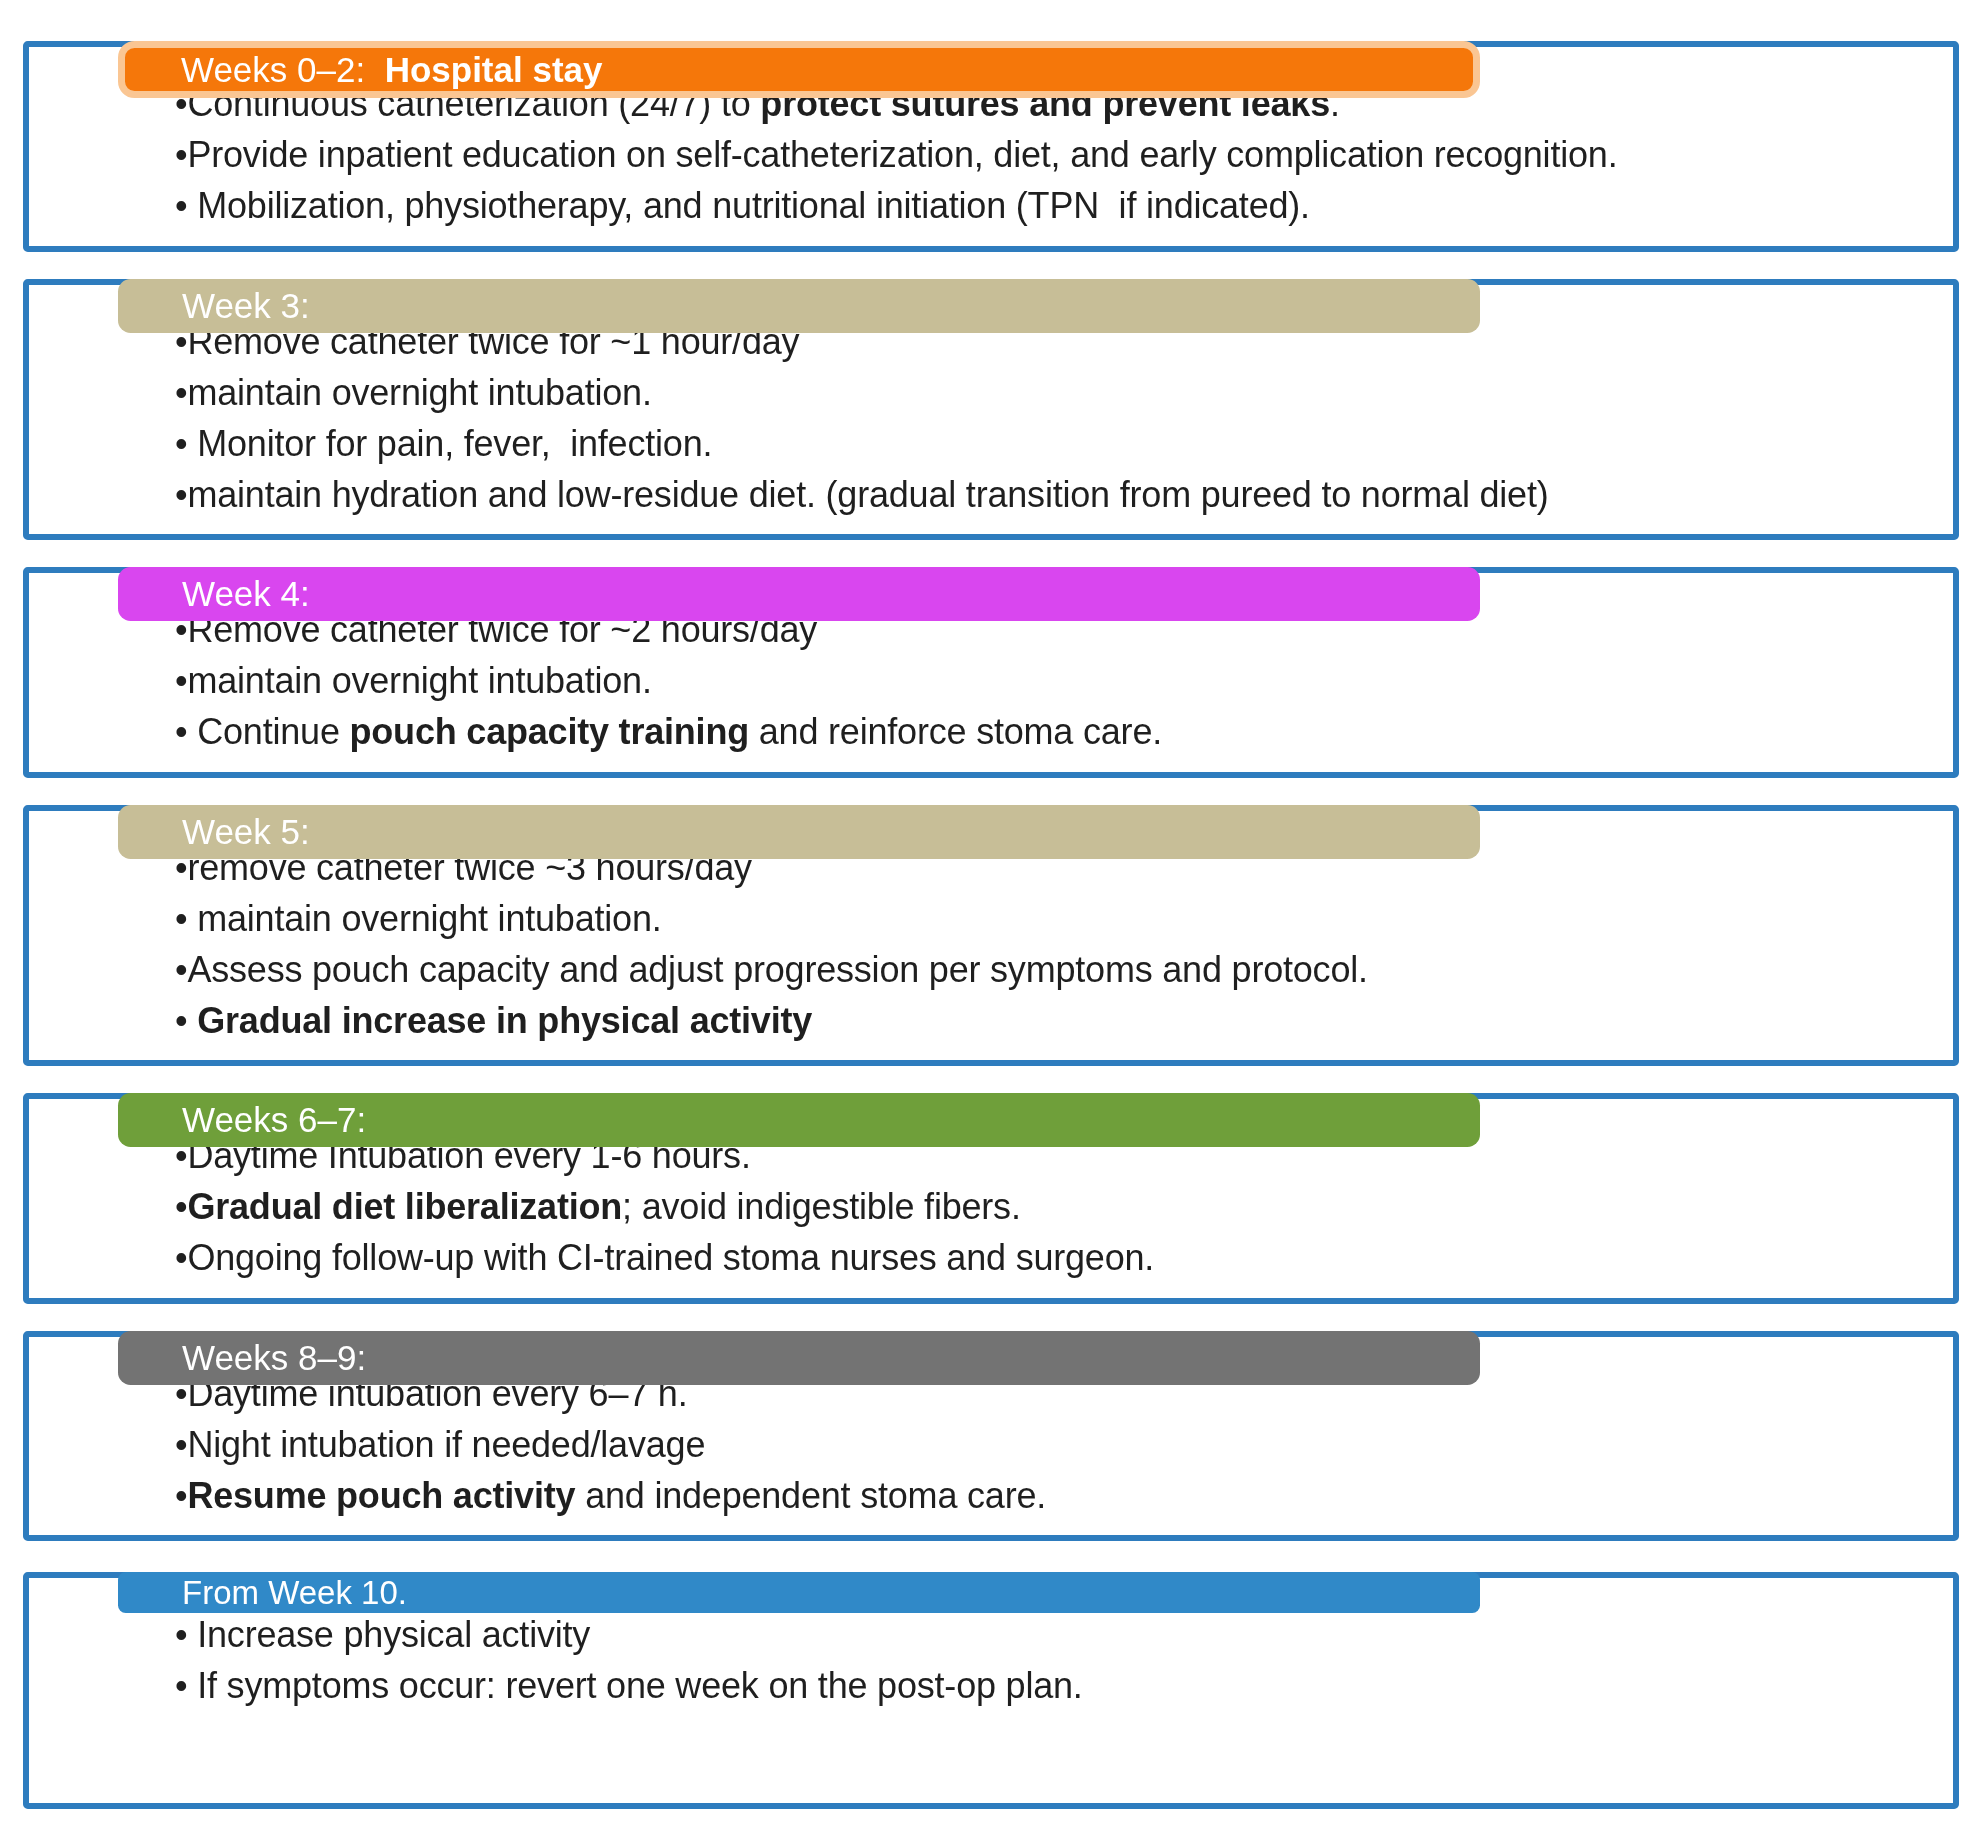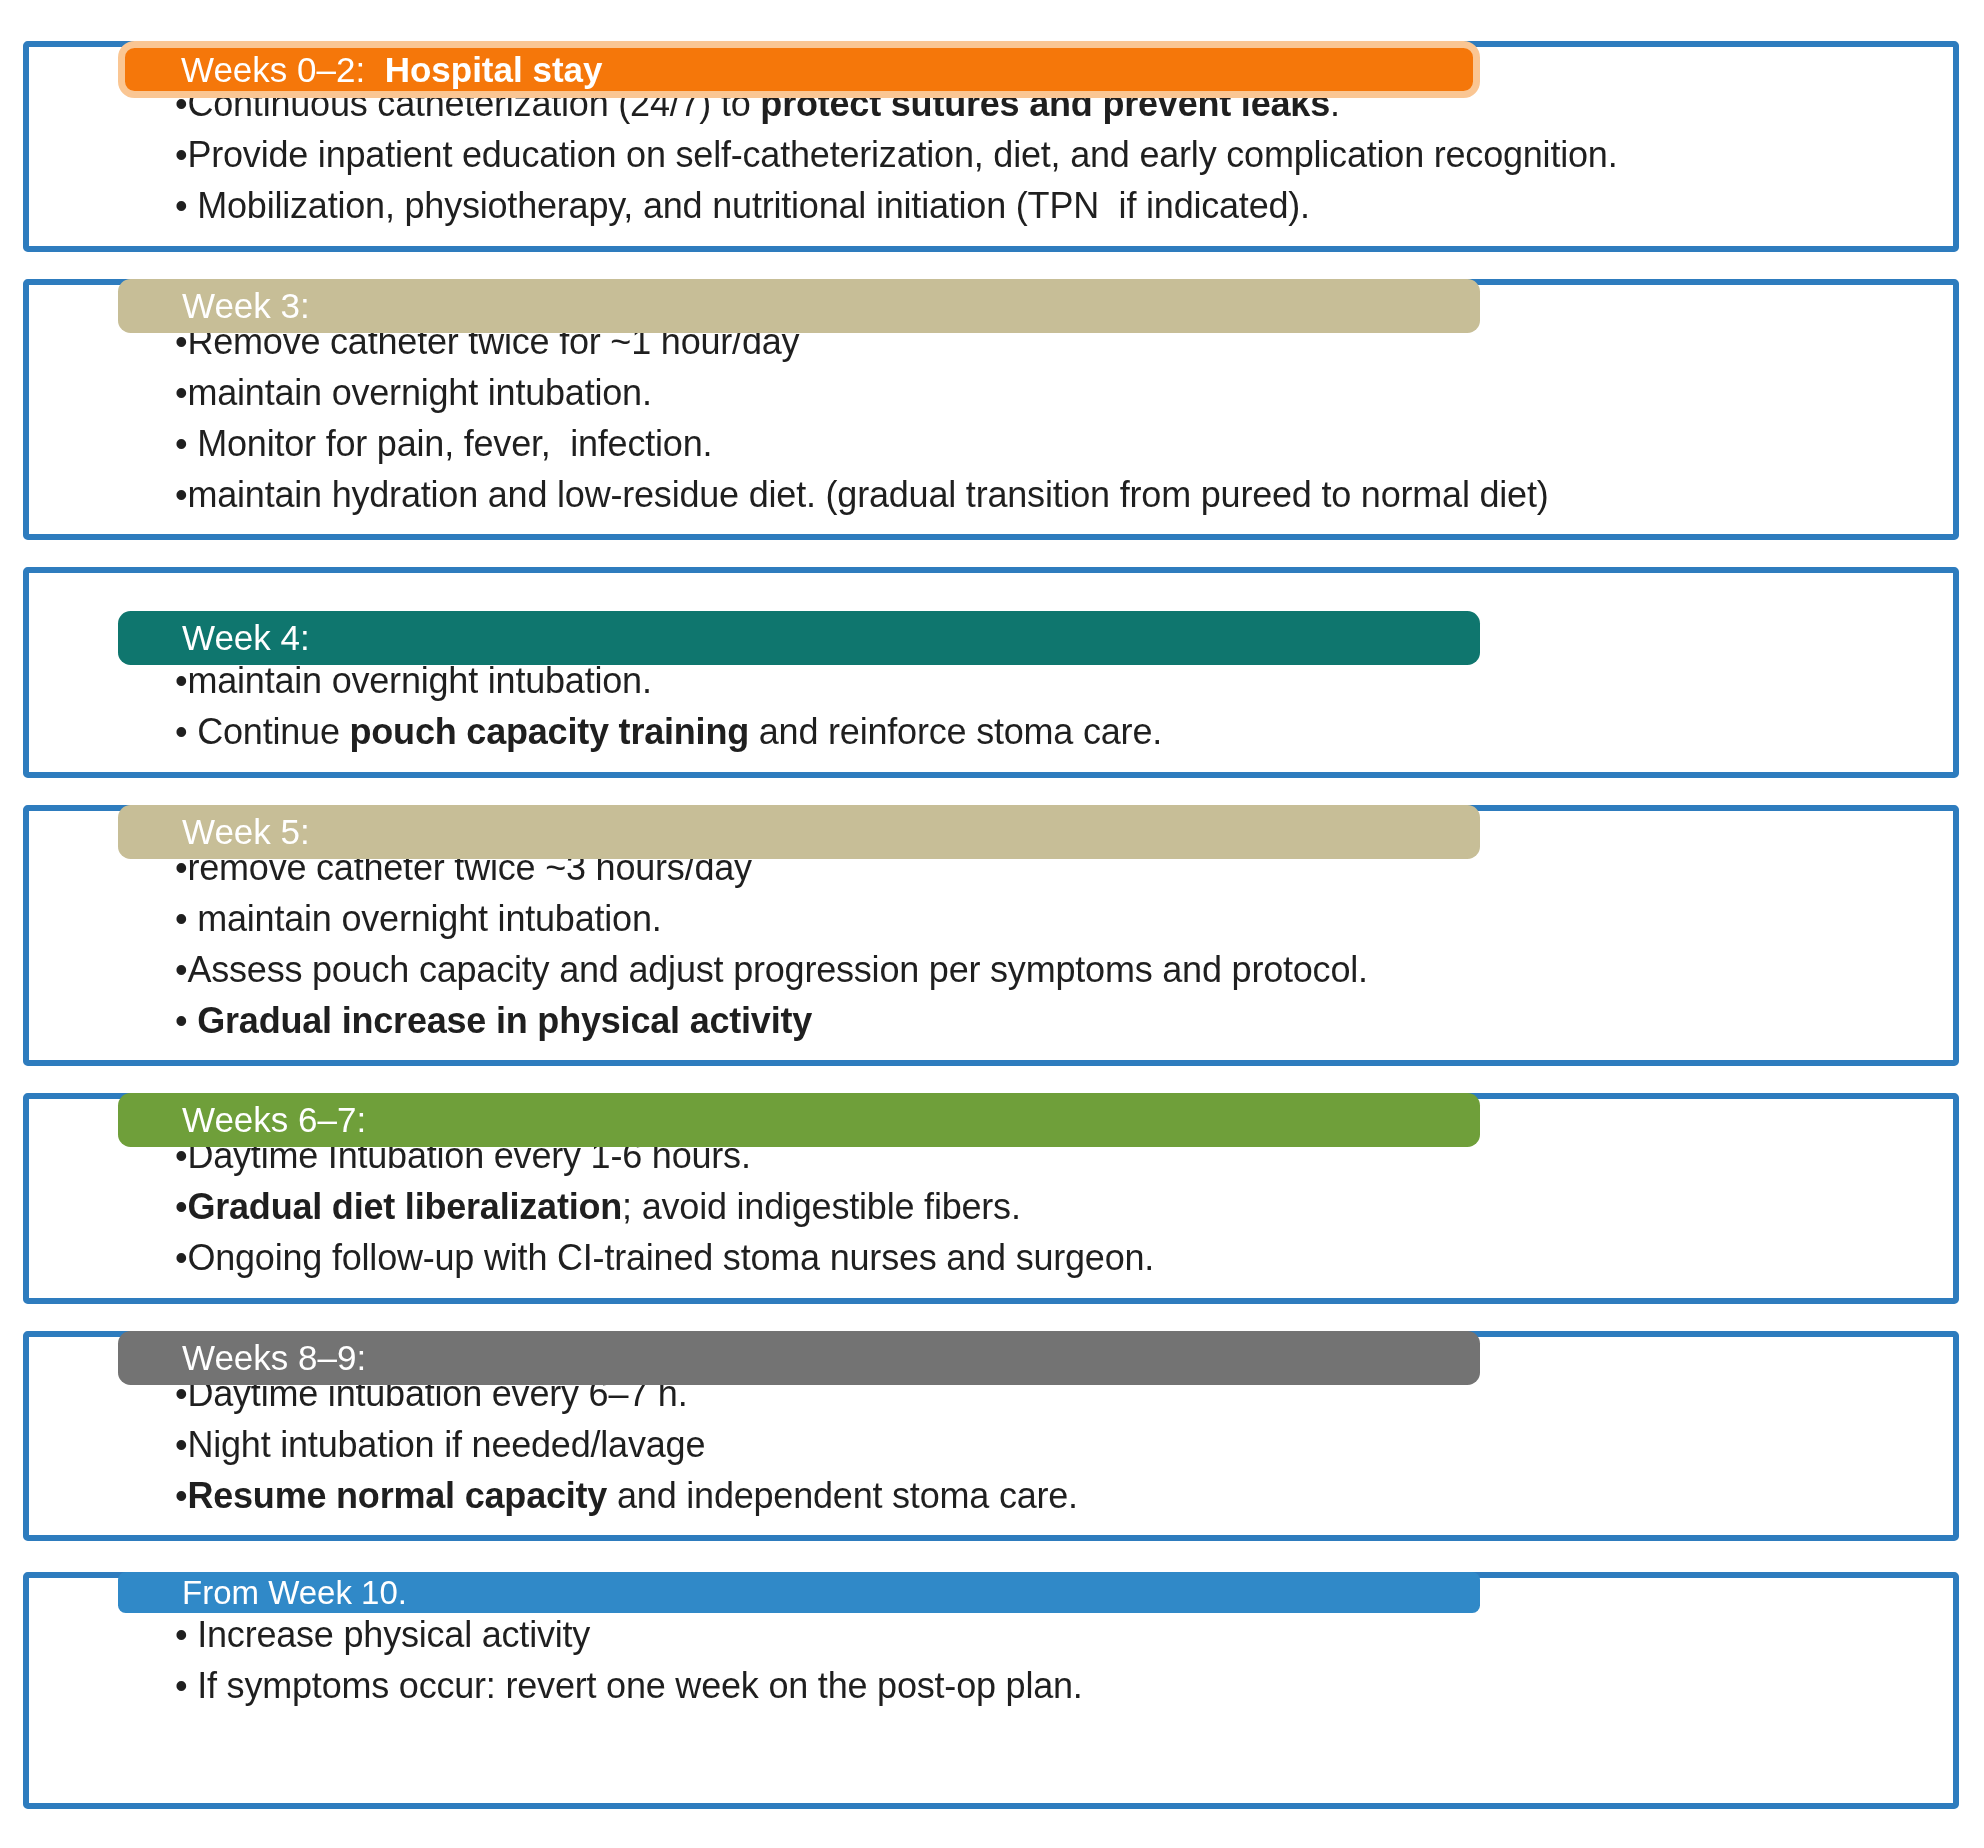--- a/index.html
+++ b/index.html
@@ -103,21 +103,21 @@
       <ul class="bullets">
           <li><span class="bullet-marker">•</span><span class="seg-r">Remove catheter twice for ~1 hour/day</span></li>
           <li><span class="bullet-marker">•</span><span class="seg-r">maintain overnight intubation.</span></li>
           <li><span class="bullet-marker">•</span><span class="seg-r"> Monitor for pain, fever,  infection.</span></li>
           <li><span class="bullet-marker">•</span><span class="seg-r">maintain hydration and low-residue diet. (gradual transition from pureed to normal diet)</span></li>
         </ul>
     </div>
   </div>
 
   <div class="section s-week-4 s-std">
-    <div class="bar" style="background: #0f766e; margin-top: 44px;">
+    <div class="bar" style="background: #d946ef;">
       <span class="hdr"><span class="hdr-reg">Week 4:</span></span>
     </div>
     <div class="box">
       <ul class="bullets">
           <li><span class="bullet-marker">•</span><span class="seg-r">Remove catheter twice for ~2 hours/day</span></li>
           <li><span class="bullet-marker">•</span><span class="seg-r">maintain overnight intubation.</span></li>
           <li><span class="bullet-marker">•</span><span class="seg-r"> Continue </span><span class="seg-b">pouch capacity training</span><span class="seg-r"> and reinforce stoma care.</span></li>
         </ul>
     </div>
   </div>
@@ -150,21 +150,21 @@
   </div>
 
   <div class="section s-weeks-8-9 s-std">
     <div class="bar" style="background: #737373;">
       <span class="hdr"><span class="hdr-reg">Weeks 8–9:</span></span>
     </div>
     <div class="box">
       <ul class="bullets">
           <li><span class="bullet-marker">•</span><span class="seg-r">Daytime intubation every 6–7 h.</span></li>
           <li><span class="bullet-marker">•</span><span class="seg-r">Night intubation if needed/lavage</span></li>
-          <li><span class="bullet-marker">•</span><span class="seg-b">Resume normal capacity</span><span class="seg-r"> and independent stoma care.</span></li>
+          <li><span class="bullet-marker">•</span><span class="seg-b">Resume pouch activity</span><span class="seg-r"> and independent stoma care.</span></li>
         </ul>
     </div>
   </div>
 
   <div class="section s-from-week-10">
     <div class="bar" style="background: rgb(48, 137, 200);">
       <span class="hdr"><span class="hdr-reg">From Week 10.</span></span>
     </div>
     <div class="box">
       <ul class="bullets">

